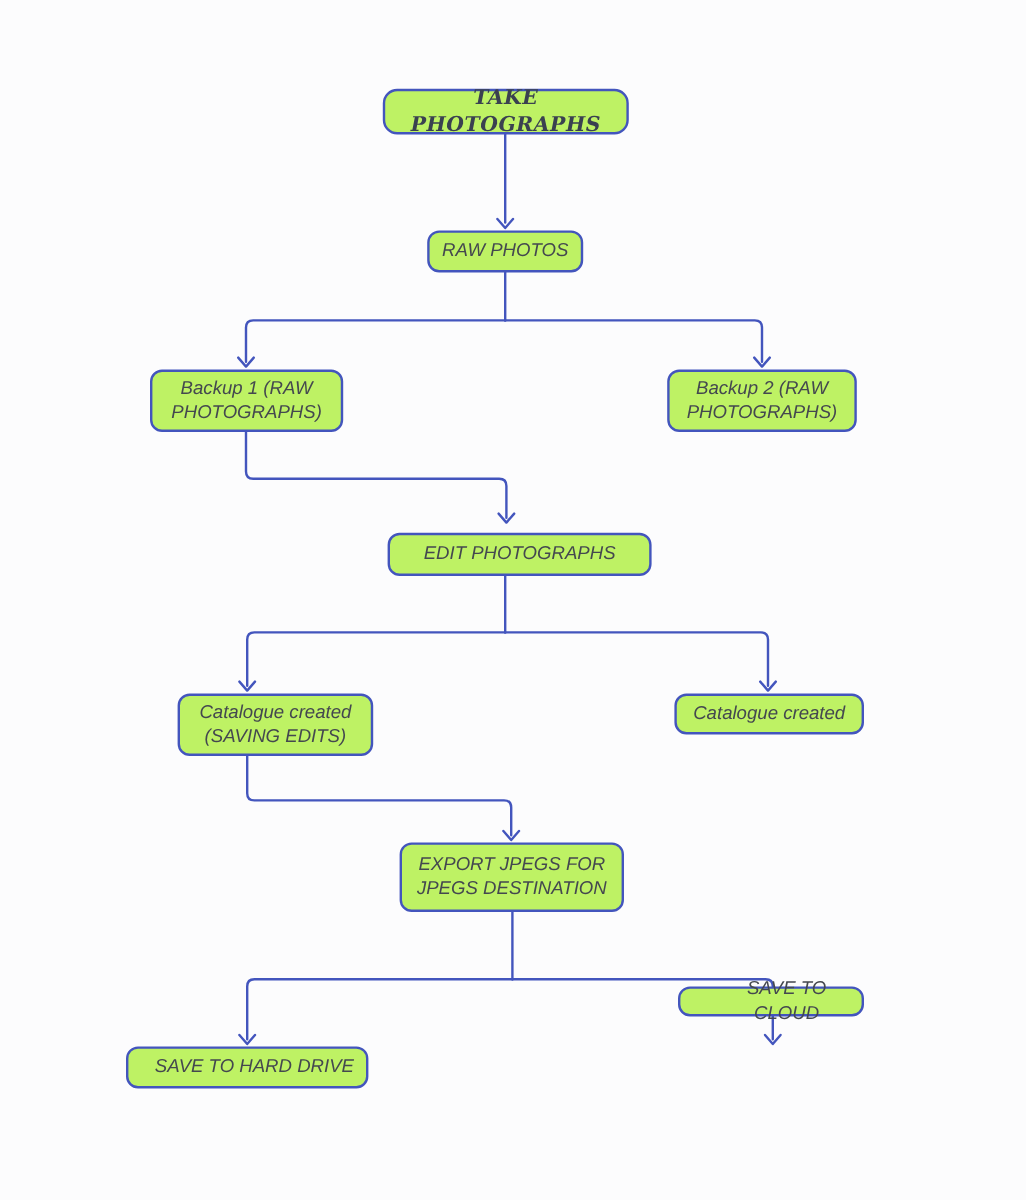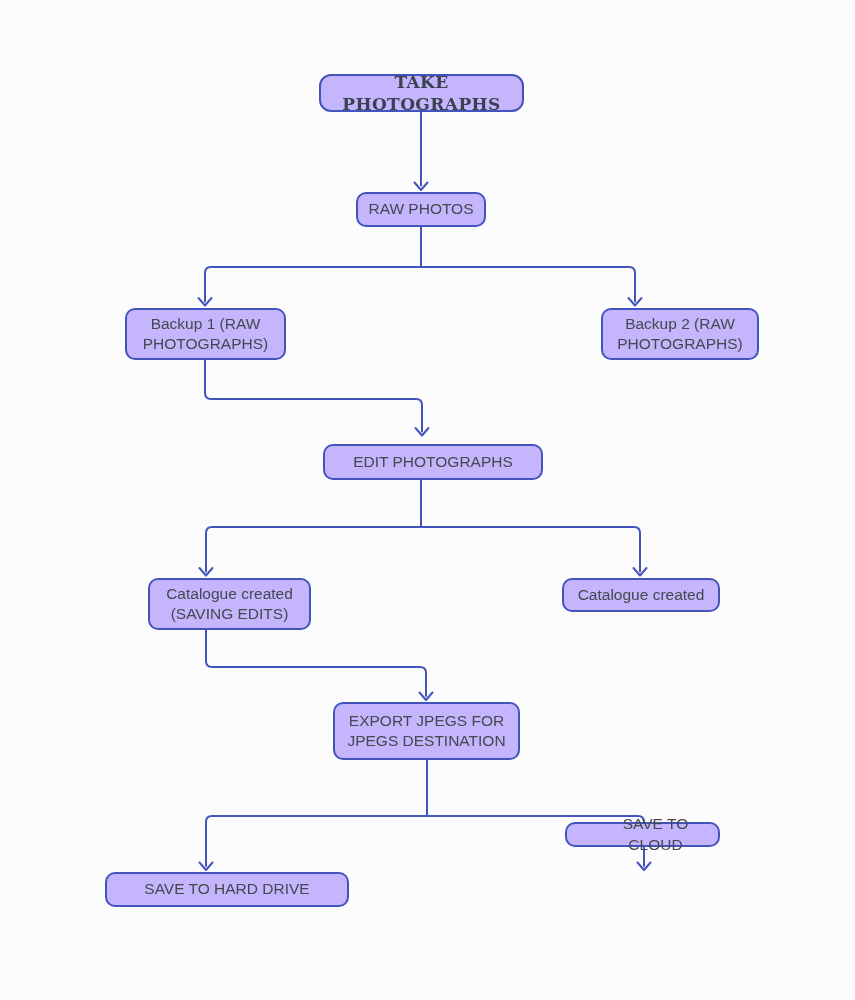--- a/index.html
+++ b/index.html
@@ -19,31 +19,32 @@
   .edges path{
     stroke:#4355bd;
     stroke-width:2;
     fill:none;
     stroke-linecap:round;
     stroke-linejoin:round;
   }
   .node{
     position:absolute;
     box-sizing:border-box;
-    background:#c4b5fd;
+    background:#bef264;
     border:2px solid #4355bd;
     border-radius:10px;
     display:flex;
     align-items:center;
     justify-content:center;
     text-align:center;
     color:#44484f;
     font-size:15.5px;
     line-height:1.3;
     padding:2px 10px;
+    font-style:italic;
   }
   .node.title-node{
     font-family:"DejaVu Serif", serif;
     font-weight:bold;
     font-size:17px;
     letter-spacing:0.4px;
     color:#3a4150;
     border-radius:12px;
   }
 </style>
@@ -99,41 +100,41 @@
   </div>
 
   <div class="node" style="left:356px;top:192px;width:130px;height:35px;">
     <span>RAW PHOTOS</span>
   </div>
 
   <div class="node" style="left:125px;top:308px;width:161px;height:52px;justify-content:center;">
     <span>Backup 1 (RAW PHOTOGRAPHS)</span>
   </div>
 
-  <div class="node" style="left:556px;top:308px;width:158px;height:52px;margin-left:45px;">
+  <div class="node" style="left:556px;top:308px;width:158px;height:52px;">
     <span>Backup 2 (RAW PHOTOGRAPHS)</span>
   </div>
 
   <div class="node" style="left:323px;top:444px;width:220px;height:36px;">
     <span>EDIT PHOTOGRAPHS</span>
   </div>
 
   <div class="node" style="left:124px;top:578px;width:163px;height:52px;margin-left:24px;">
     <span>Catalogue created (SAVING EDITS)</span>
   </div>
 
   <div class="node" style="left:562px;top:578px;width:158px;height:34px;">
     <span>Catalogue created</span>
   </div>
 
   <div class="node" style="left:333px;top:702px;width:187px;height:58px;">
     <span>EXPORT JPEGS FOR JPEGS DESTINATION</span>
   </div>
 
-  <div class="node" style="left:105px;top:872px;width:244px;height:35px;">
+  <div class="node" style="left:105px;top:872px;width:202px;height:35px;justify-content:flex-end;">
     <span>SAVE TO HARD DRIVE</span>
   </div>
 
   <div class="node" style="left:565px;top:822px;width:155px;height:25px;padding-left:36px;">
     <span>SAVE TO CLOUD</span>
   </div>
 
 </div>
 
 </body></html>

